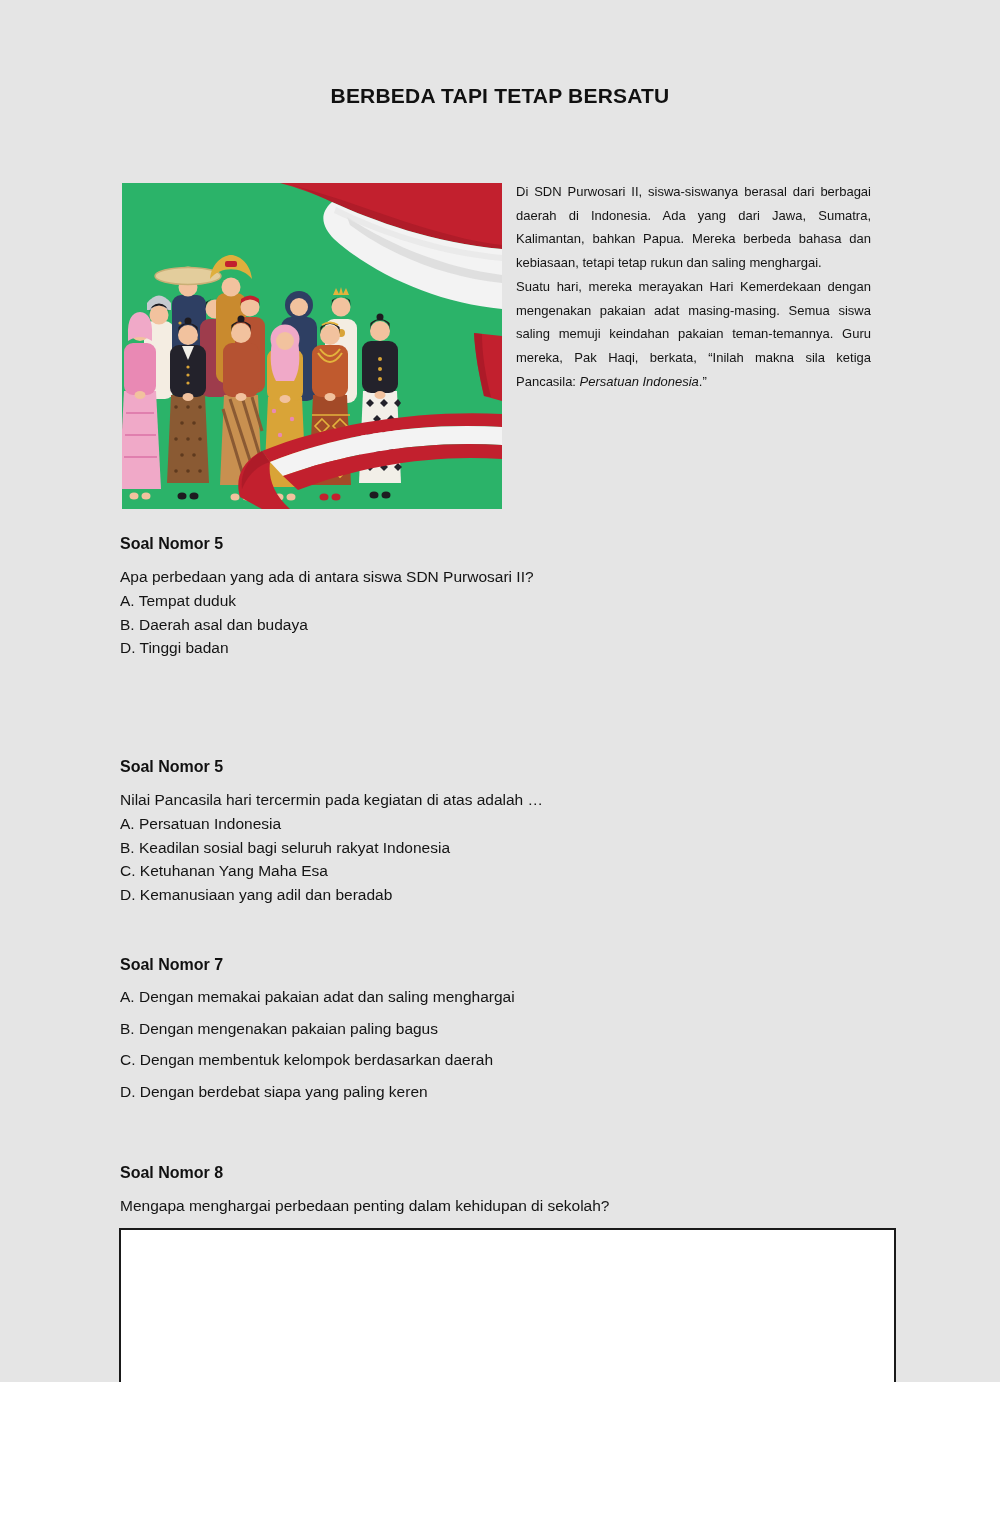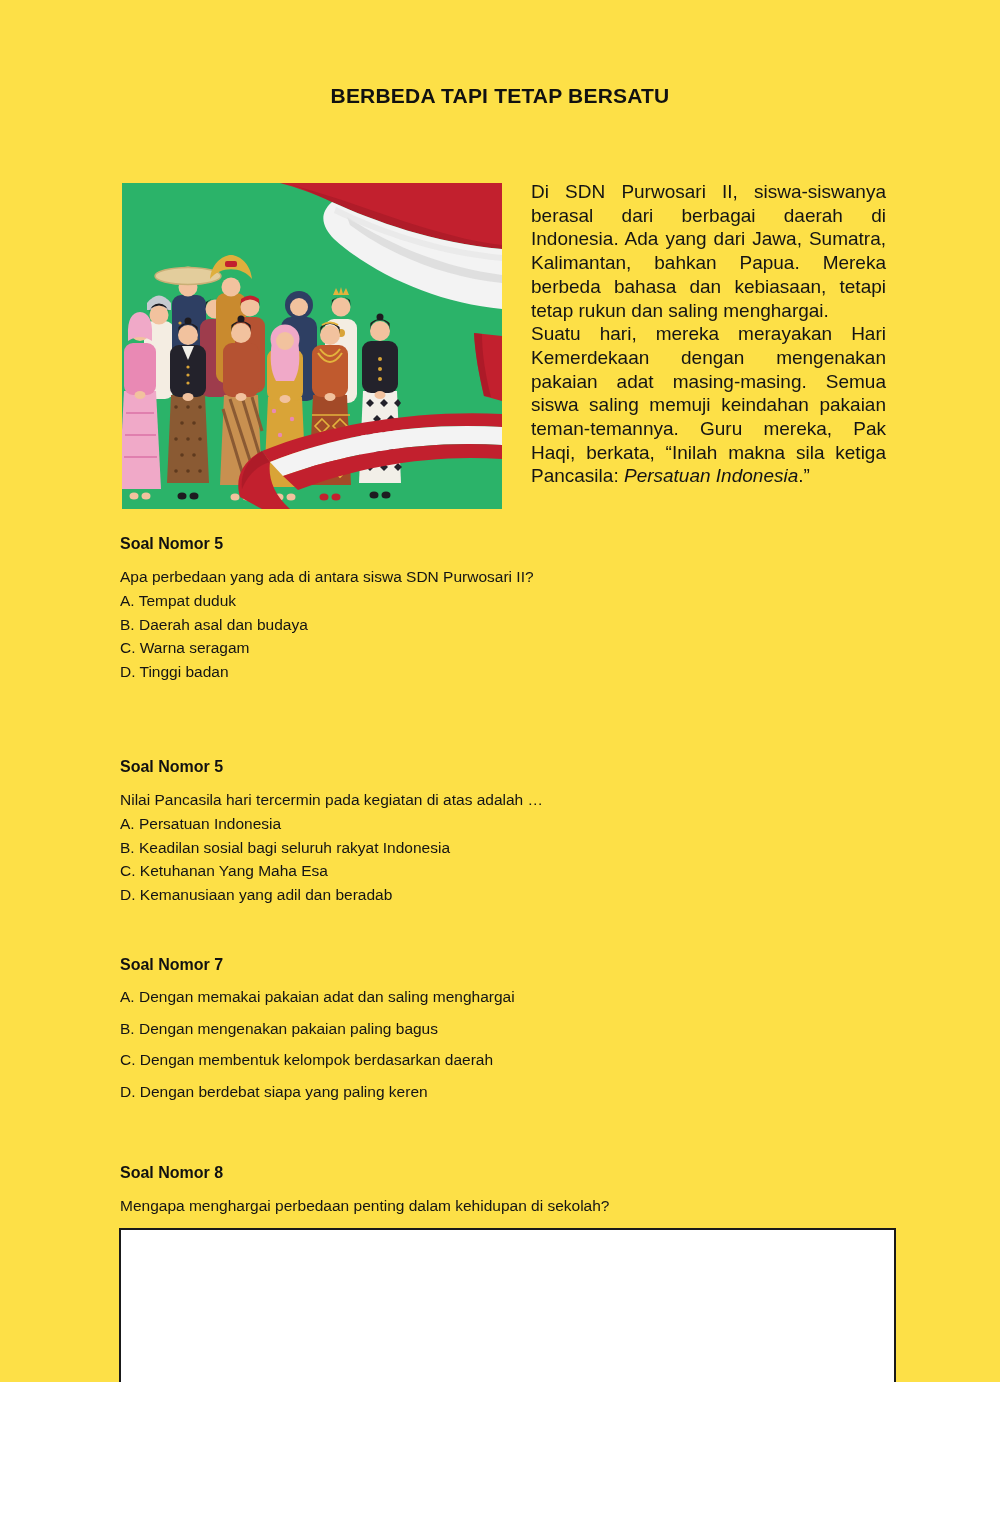--- a/index.html
+++ b/index.html
@@ -1,34 +1,34 @@
 <!DOCTYPE html>
 <html><head>
 <meta charset="utf-8">
 <style>
   html,body{margin:0;padding:0;background:#ffffff;}
   .page{
     position:relative;
     width:1000px;height:1382px;
-    background:#fde047;
+    background:#e5e5e5;
     font-family:"Liberation Sans", sans-serif;
     color:#1a1a1a;
     overflow:hidden;
   }
   .title{
     position:absolute;top:84px;left:0;width:1000px;
     text-align:center;font-size:21px;font-weight:bold;
     letter-spacing:.2px;color:#111;margin:0;
   }
   .illustration{
     position:absolute;left:122px;top:183px;width:380px;height:326px;
   }
   .intro{
-    position:absolute;left:531px;top:180px;width:355px;
-    font-size:19px;line-height:23.7px;text-align:justify;color:#141414;
+    position:absolute;left:516px;top:180px;width:355px;
+    font-size:13px;line-height:23.7px;text-align:justify;color:#141414;
   }
   .intro p{margin:0;}
   .soal{position:absolute;left:120px;width:766px;}
   .soal-heading{font-size:16px;font-weight:bold;color:#111;margin:0;}
   .soal-question{font-size:15.5px;color:#141414;margin:0;}
   .options{margin:0;}
   .option{font-size:15.5px;line-height:23.5px;color:#141414;cursor:pointer;}
   .options.spaced .option{line-height:31.5px;}
   #q5{top:535px;} #q5 .soal-question{margin-top:15px;} #q5 .options{margin-top:3px;}
   #q6{top:758px;} #q6 .soal-question{margin-top:15px;} #q6 .options{margin-top:3px;}
@@ -248,21 +248,20 @@
     <p>Di SDN Purwosari II, siswa-siswanya berasal dari berbagai daerah di Indonesia. Ada yang dari Jawa, Sumatra, Kalimantan, bahkan Papua. Mereka berbeda bahasa dan kebiasaan, tetapi tetap rukun dan saling menghargai.</p>
     <p><span>Suatu hari, mereka merayakan Hari Kemerdekaan dengan mengenakan pakaian adat masing-masing. Semua siswa saling memuji keindahan pakaian teman-temannya. Guru mereka, Pak Haqi, berkata, “Inilah makna sila ketiga Pancasila: </span><i>Persatuan Indonesia</i><span>.”</span></p>
   </div>
 
   <div class="soal" id="q5">
     <p class="soal-heading">Soal Nomor 5</p>
     <p class="soal-question">Apa perbedaan yang ada di antara siswa SDN Purwosari II?</p>
     <div class="options">
       <div class="option">A. Tempat duduk</div>
       <div class="option">B. Daerah asal dan budaya</div>
-      <div class="option">C. Warna seragam</div>
       <div class="option">D. Tinggi badan</div>
     </div>
   </div>
 
   <div class="soal" id="q6">
     <p class="soal-heading">Soal Nomor 5</p>
     <p class="soal-question">Nilai Pancasila hari tercermin pada kegiatan di atas adalah …</p>
     <div class="options">
       <div class="option">A. Persatuan Indonesia</div>
       <div class="option">B. Keadilan sosial bagi seluruh rakyat Indonesia</div>

